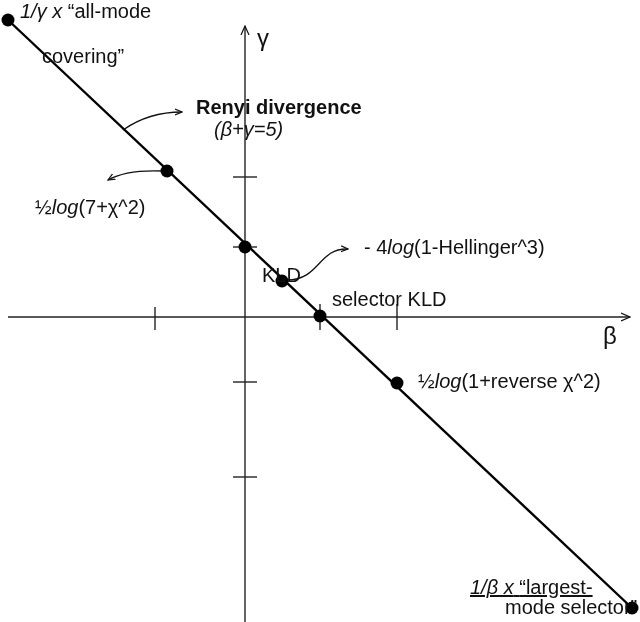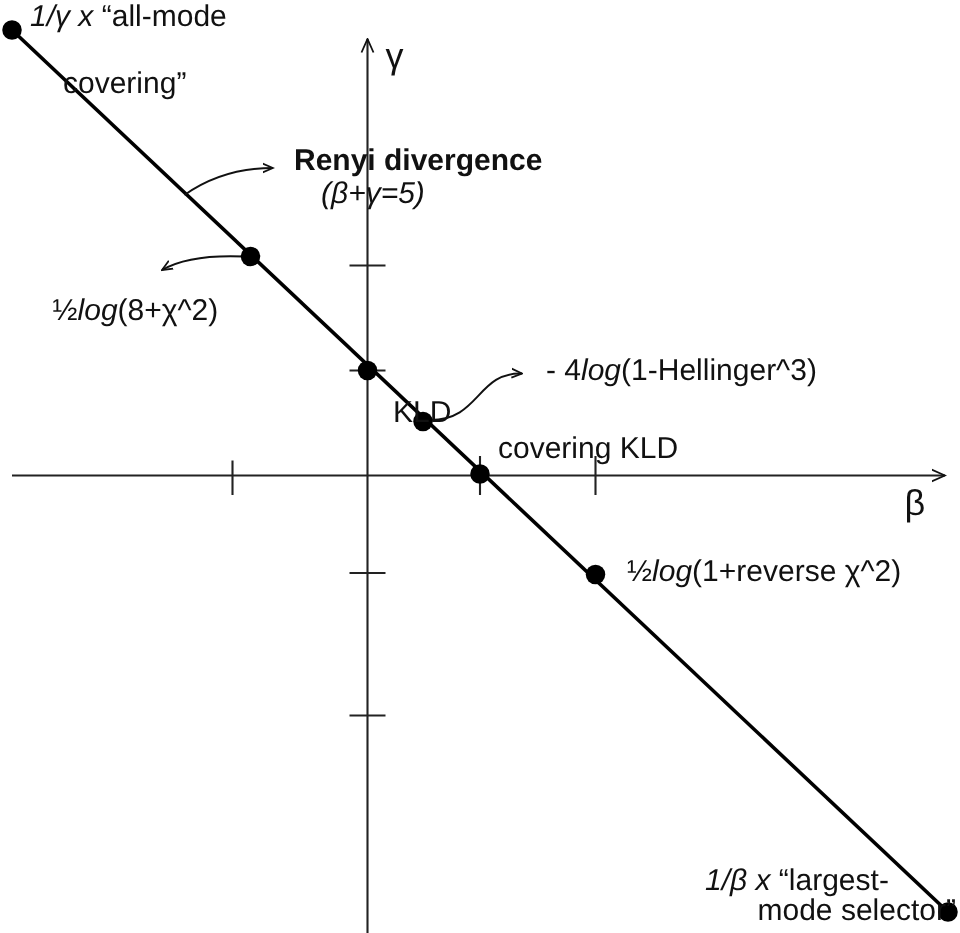--- a/index.html
+++ b/index.html
@@ -59,32 +59,32 @@
 <div class="lbl" style="left:196px;top:98px;font-weight:bold;">Renyi divergence</div>
 <div class="lbl it" style="left:214px;top:120px;">(β+γ=5)</div>
 
 <div class="lbl" style="left:20px;top:2px;">
   <span class="it">1/γ x</span>
   <span>“all-mode</span>
 </div>
 <div class="lbl" style="left:42px;top:4px;margin-top:43px;">covering”</div>
 
 <div class="lbl" style="left:35px;top:198px;">
-  <span>½</span><span class="it">log</span><span>(8+χ^2)</span>
+  <span>½</span><span class="it">log</span><span>(7+χ^2)</span>
 </div>
 
 <div class="lbl" style="left:262px;top:238px;margin-top:28px;">KLD</div>
 
 <div class="lbl" style="left:364px;top:238px;">
   <span>- 4</span><span class="it">log</span><span>(1-Hellinger^3)</span>
 </div>
 
-<div class="lbl" style="left:332px;top:290px;">covering KLD</div>
+<div class="lbl" style="left:332px;top:290px;">selector KLD</div>
 
 <div class="lbl" style="left:418px;top:372px;text-align:center;">
   <span>½</span><span class="it">log</span><span>(1+reverse χ^2)</span>
 </div>
 
-<div class="lbl" style="left:470px;top:578px;">
+<div class="lbl" style="left:470px;top:578px;text-decoration:underline;">
   <span class="it">1/β x</span>
   <span>“largest-</span>
 </div>
 <div class="lbl" style="left:470px;top:598px;margin-left:35px;">mode selector”</div>
 
 </body></html>

